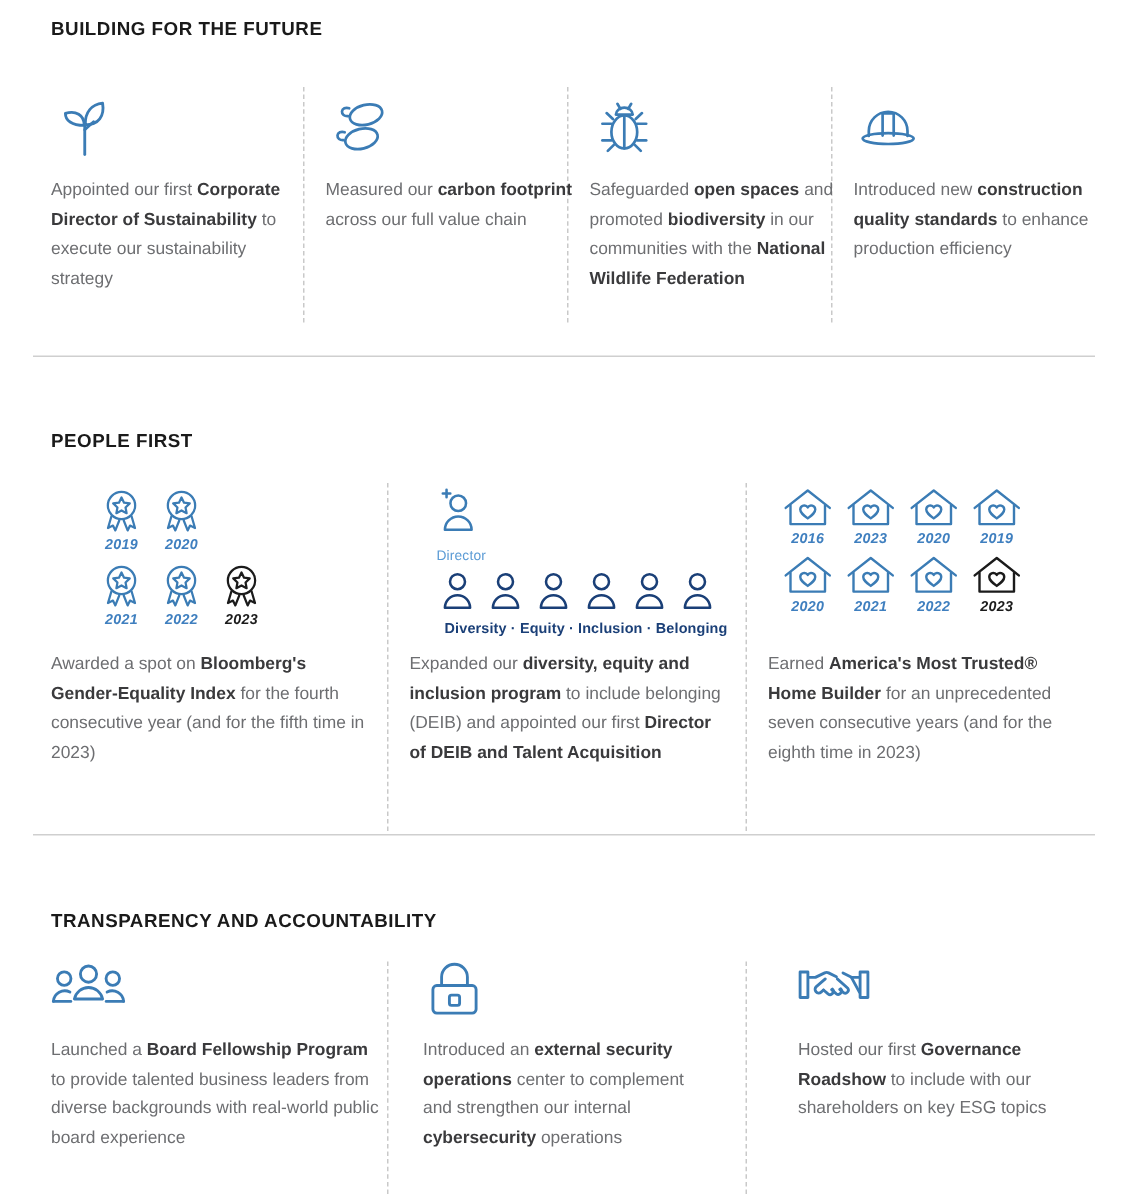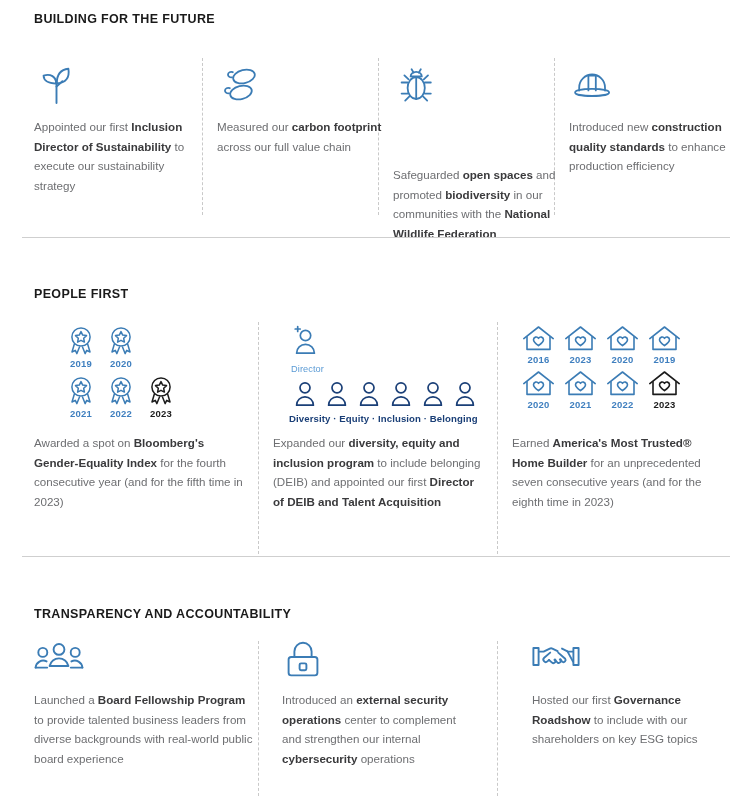--- a/index.html
+++ b/index.html
@@ -65,20 +65,21 @@
     display: flex;
     flex-direction: column;
     align-items: center;
   }
   .yr {
     font-size: 9.5px;
     font-weight: bold;
     color: #3f7fbf;
     margin-top: 1px;
     letter-spacing: .2px;
+    font-style: italic;
   }
   .yr.dark { color: #1b1b1b; }
 
   .deib-label {
     font-size: 9.6px;
     font-weight: bold;
     color: #1a3f77;
     letter-spacing: .1px;
     white-space: nowrap;
   }
@@ -105,21 +106,21 @@
         <svg width="46" height="46" viewBox="0 0 46 46">
           <g fill="none" stroke="#3b7cb5" stroke-width="1.9" stroke-linecap="round" stroke-linejoin="round">
             <path d="M22.5 41 V21"></path>
             <path d="M22.2 21.6 C13.8 21.6 9.6 18.2 9.6 13.6 C16.4 11.4 22.2 14.6 22.2 21.6 Z"></path>
             <path d="M22.8 21.2 C22.8 12.4 27.4 7.6 34.4 6.8 C35.8 15.4 31.8 21.2 22.8 21.2 Z"></path>
             <path d="M22.5 24.5 L28.4 19.2"></path>
           </g>
         </svg>
       </div>
       <div class="blurb" style="left:0;top:117px;width:168px;">
-        <span>Appointed our first </span><b>Inclusion Director of Sustainability</b><span> to execute our sustainability strategy</span>
+        <span>Appointed our first </span><b>Corporate Director of Sustainability</b><span> to execute our sustainability strategy</span>
       </div>
     </div>
 
     <div class="col" style="left:205px;width:160px;">
       <div class="icon-wrap" style="left:0;top:62px;">
         <svg width="46" height="46" viewBox="0 0 46 46">
           <g fill="none" stroke="#3b7cb5" stroke-width="1.8" stroke-linecap="round" stroke-linejoin="round">
 
             <ellipse cx="27" cy="14.5" rx="11" ry="6.6" transform="rotate(-14 27 14.5)"></ellipse>
             <path d="M15.8 10.2 c-2.4 -0.9 -4.6 0.2 -4.8 2.1 c-0.2 1.9 1.6 3.3 4.0 3.1"></path>
@@ -147,21 +148,21 @@
             <path d="M31.8 31.6 H37.8"></path>
             <path d="M15.6 17.4 L11.4 13.4"></path>
             <path d="M30.8 17.4 L35 13.4"></path>
             <path d="M16.4 34.4 L12.2 38.6"></path>
             <path d="M30 34.4 L34.2 38.6"></path>
             <path d="M20.6 10.6 L18.6 7.2"></path>
             <path d="M25.8 10.6 L27.8 7.2"></path>
           </g>
         </svg>
       </div>
-      <div class="blurb" style="left:0;top:117px;width:172px;margin-top:48px;">
+      <div class="blurb" style="left:0;top:117px;width:172px;">
         <span>Safeguarded </span><b>open spaces</b><span> and promoted </span><b>biodiversity</b><span> in our communities with the </span><b>National Wildlife Federation</b>
       </div>
     </div>
 
     <div class="col" style="left:557px;width:168px;">
       <div class="icon-wrap" style="left:0;top:62px;">
         <svg width="46" height="46" viewBox="0 0 46 46">
           <g fill="none" stroke="#3b7cb5" stroke-width="1.8" stroke-linecap="round" stroke-linejoin="round">
             <path d="M10.2 28.6 v-3.2 a12.9 12.9 0 0 1 25.8 0 v3.2"></path>
             <path d="M19.4 13.6 v14.8"></path>
@@ -256,21 +257,21 @@
       <div class="icon-wrap" style="left:18px;top:88px;">
         <svg width="26" height="34" viewBox="0 0 26 34">
           <g fill="none" stroke="#3b7cb5" stroke-width="1.7" stroke-linecap="round" stroke-linejoin="round">
             <circle cx="14.5" cy="10.5" r="5.2"></circle>
             <path d="M5.6 28.2 a8.9 8.9 0 0 1 17.8 0 Z"></path>
             <path d="M4.2 4.0 h5.0 M6.7 1.5 v5.0"></path>
           </g>
         </svg>
         <div class="director-label" style="margin-top:1px;margin-left:0;">Director</div>
       </div>
-      <div class="icon-wrap" style="left:16px;top:142px;">
+      <div class="icon-wrap" style="left:16px;top:142px;text-align:right;">
         <svg width="196" height="30" viewBox="0 0 196 30">
           <g fill="none" stroke="#1a3f77" stroke-width="1.7" stroke-linecap="round" stroke-linejoin="round">
             <g>
                 <circle cx="16" cy="8.8" r="5.0"></circle>
                 <path d="M7.6 26.2 a8.4 8.4 0 0 1 16.8 0 Z"></path>
               </g>
             <g transform="translate(32,0)">
                 <circle cx="16" cy="8.8" r="5.0"></circle>
                 <path d="M7.6 26.2 a8.4 8.4 0 0 1 16.8 0 Z"></path>
               </g>

